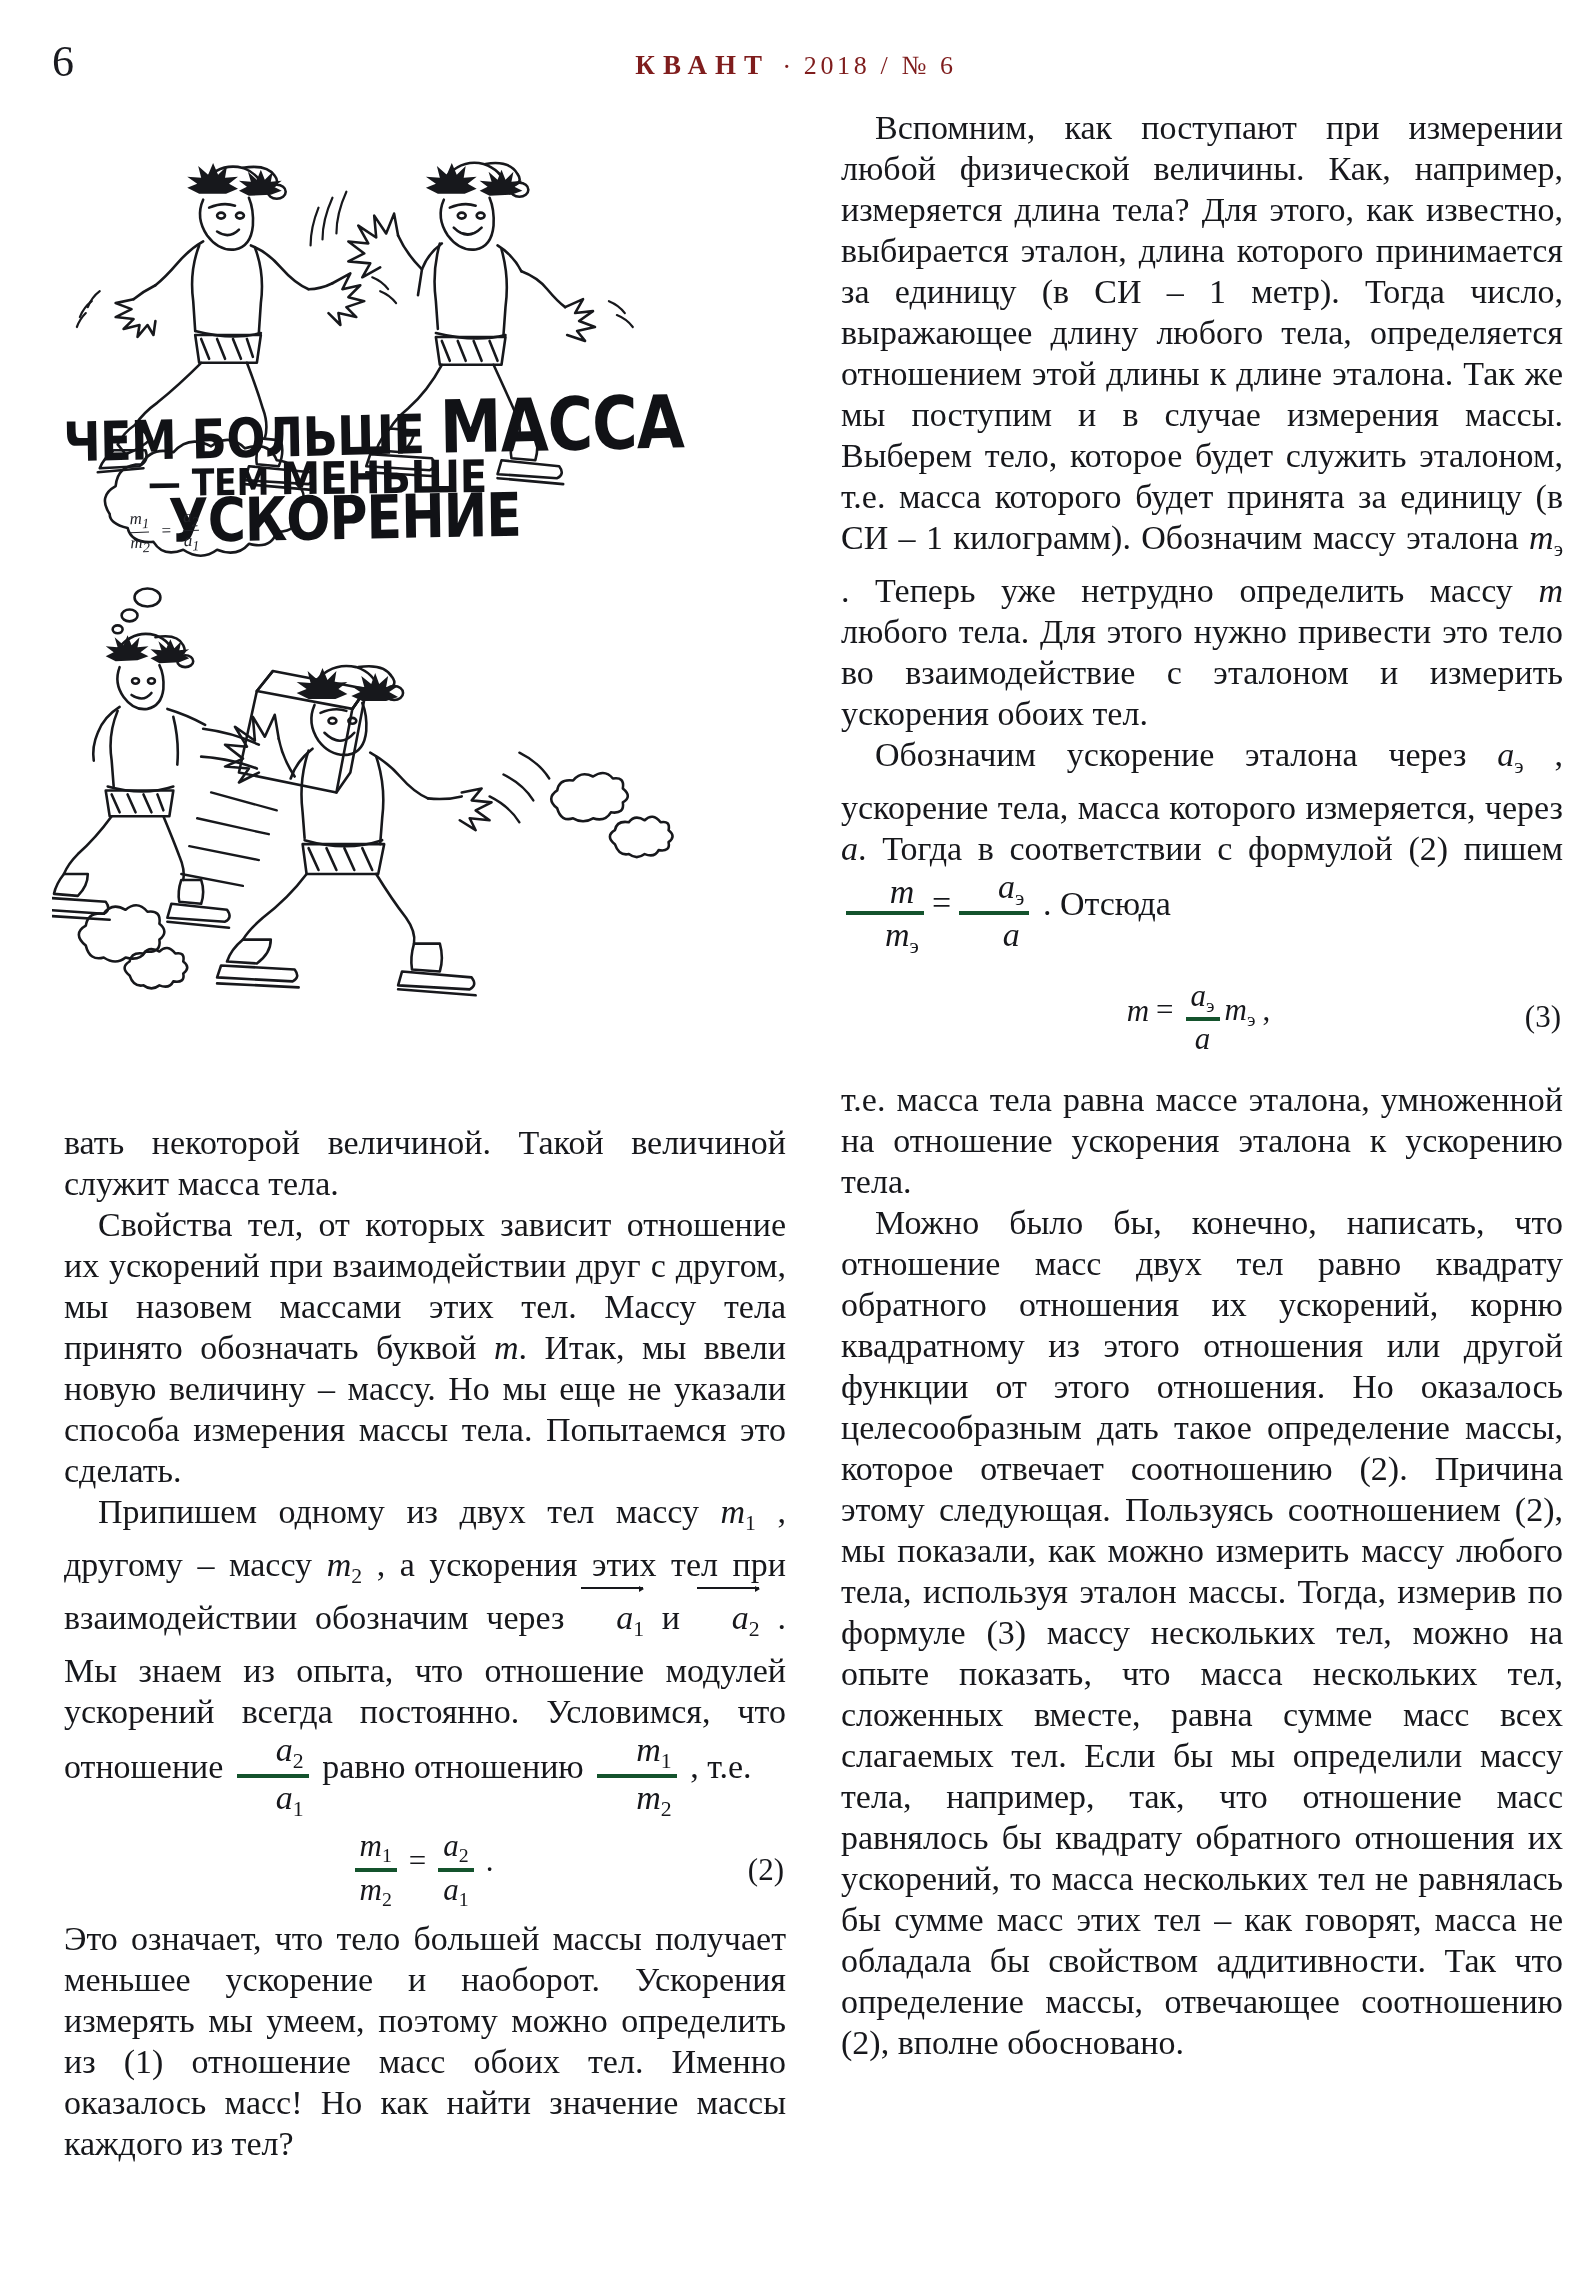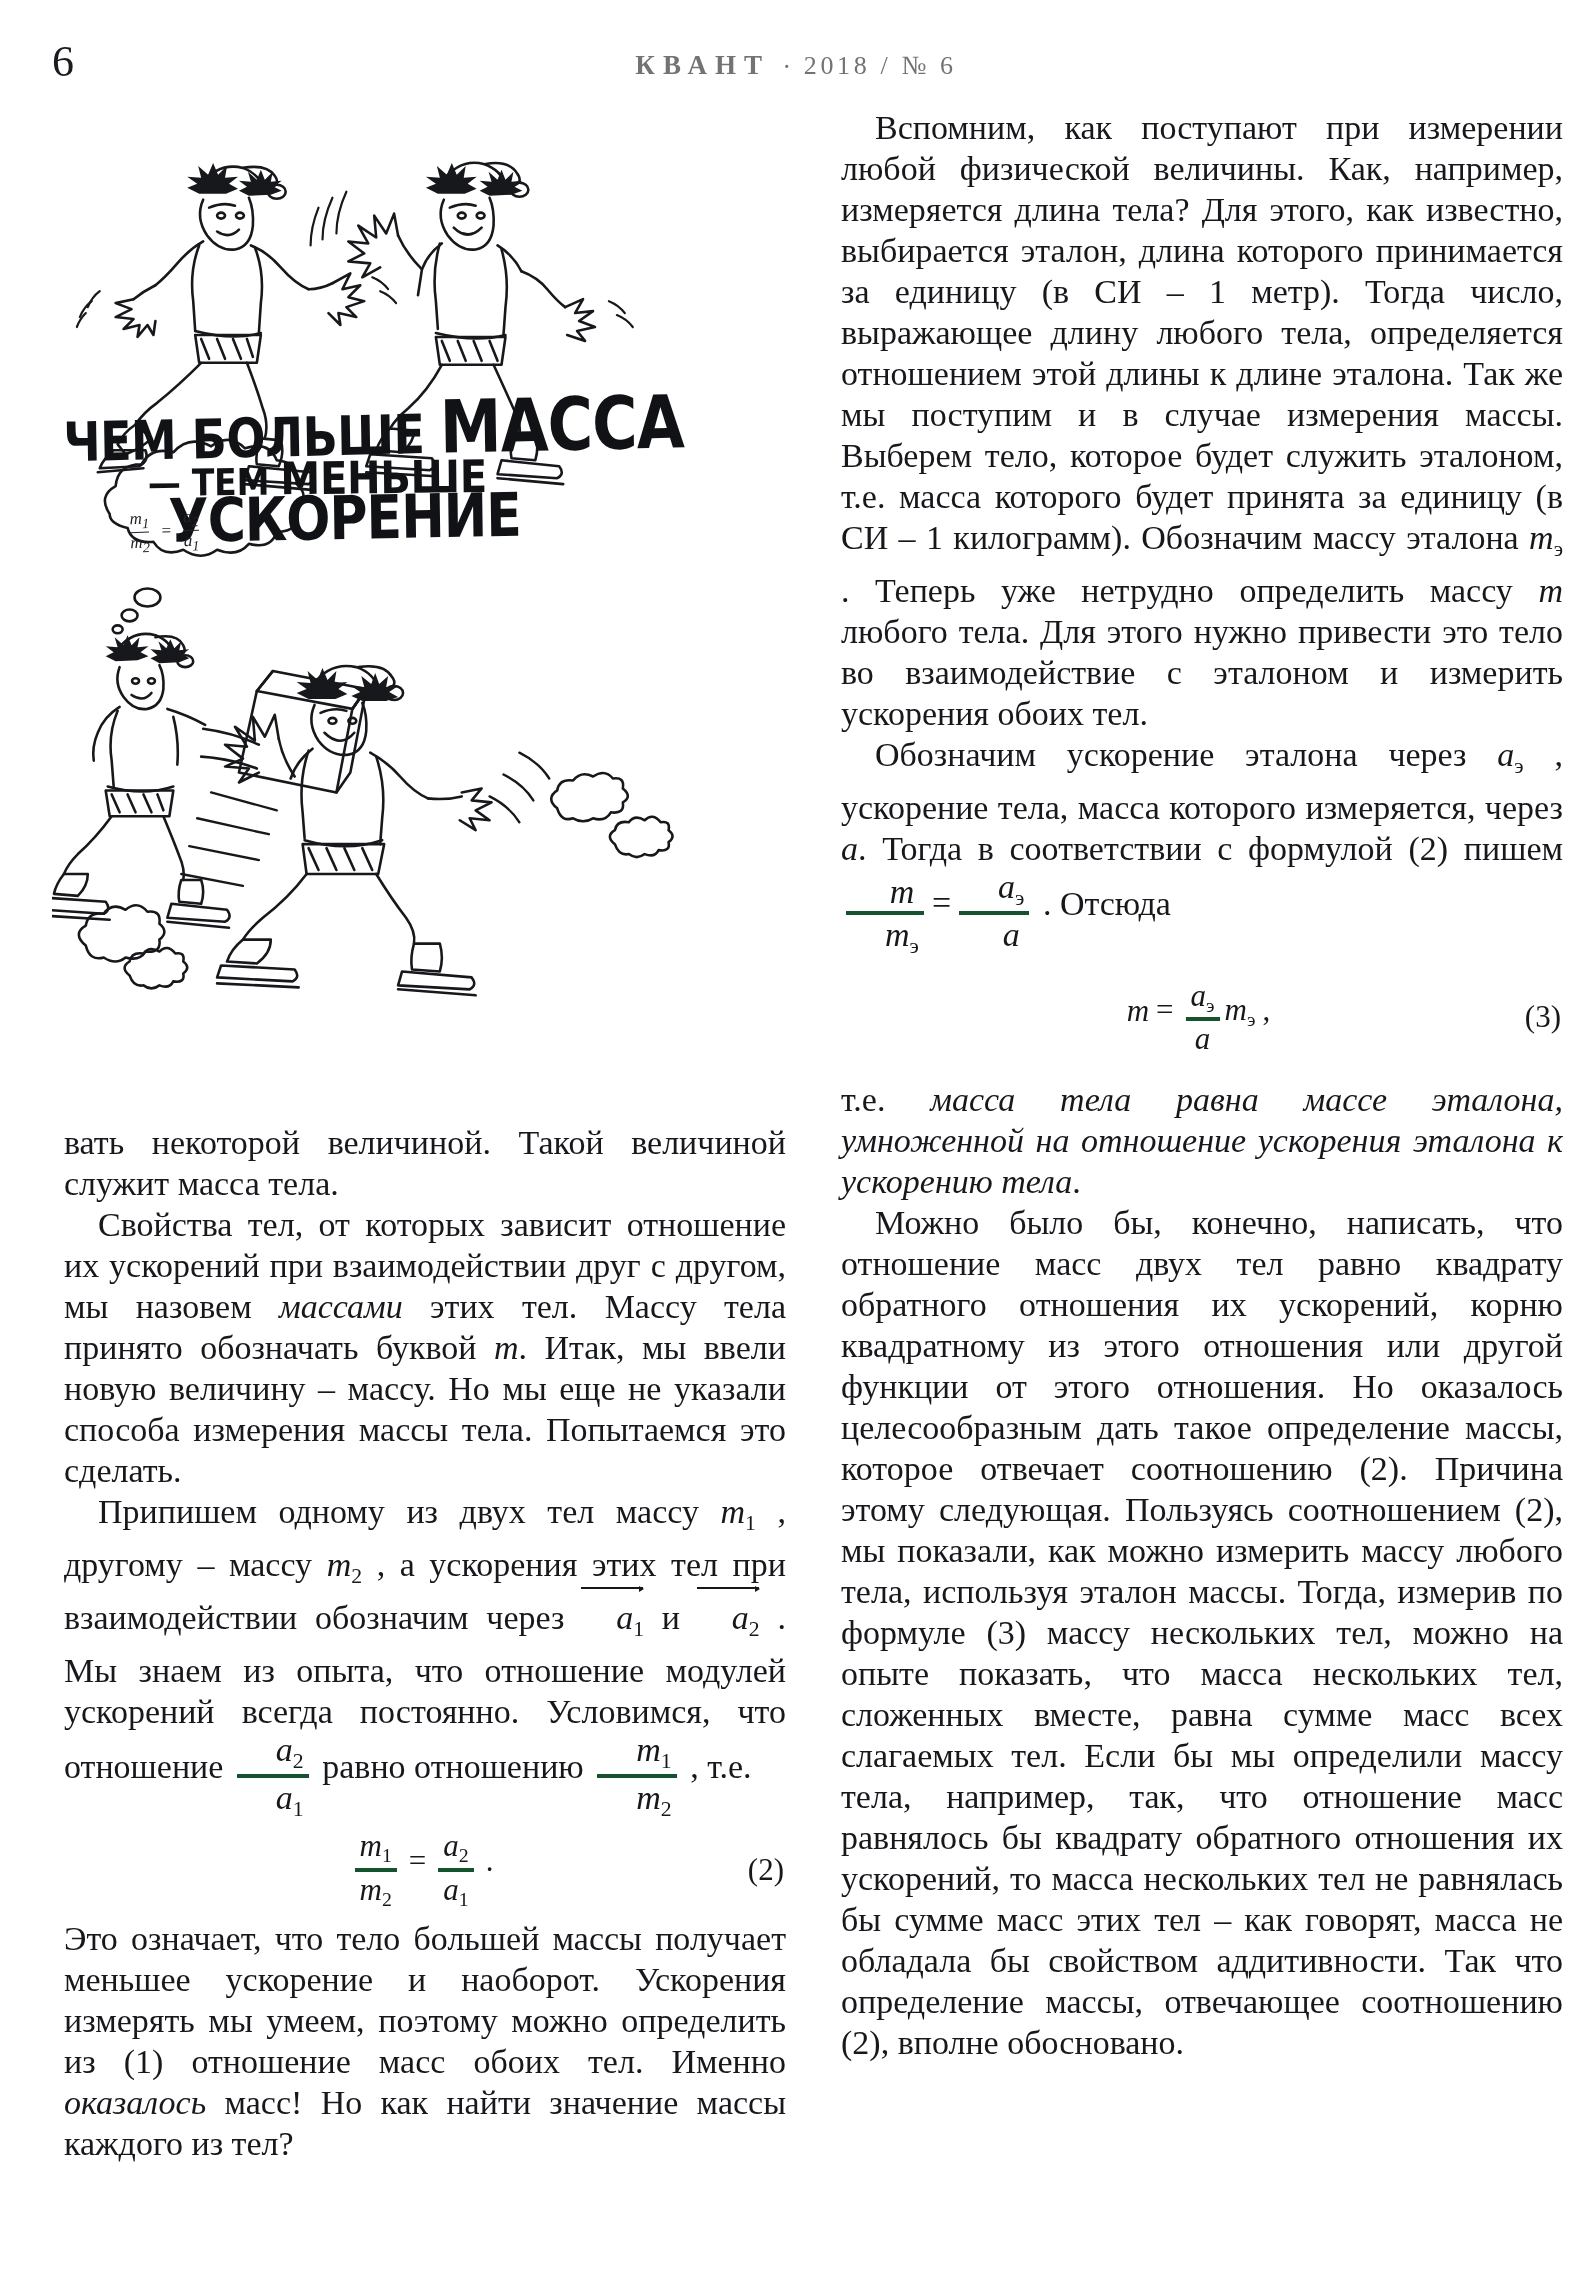--- a/index.html
+++ b/index.html
@@ -13,42 +13,42 @@
 
   
   .header{position:absolute;left:0;top:28px;width:1592px;height:70px;}
   .folio{
     position:absolute;left:52px;top:12px;
     font-size:44px;line-height:1;font-family:"Liberation Serif",serif;
     color:#1a1b20;
   }
   .runhead{
     position:absolute;left:0;top:22px;width:1592px;text-align:center;
-    font-size:27px;letter-spacing:.02em;color:#737373;
+    font-size:27px;letter-spacing:.02em;color:#7f1d1d;
   }
   .runhead .mag{font-weight:700;letter-spacing:.30em;font-size:27px;}
   .runhead .sep{display:inline-block;padding:0 12px;vertical-align:middle;}
   .runhead .iss{letter-spacing:.14em;font-size:26px;}
 
   
   .col{position:absolute;top:107px;width:722px;}
   .col-left{left:52px;margin-left:12px;}
   .col-right{left:841px;}
 
   p.body{
     margin:0;
     font-size:34px;
     line-height:41px;
     text-align:justify;
     text-justify:inter-word;
     hyphens:none;
   }
   p.body.ind{text-indent:34px;}
   p.body.noind{text-indent:0;}
-  .it{font-style:italic;}
+  .it{}
   .mi{font-style:italic;font-family:"Liberation Serif",serif;}
   .sub{font-size:.64em;vertical-align:-0.32em;font-style:normal;}
   .vecwrap{position:relative;display:inline-block;font-style:italic;}
   .vecwrap .vbar{
     position:absolute;left:-1px;top:-0.30em;width:100%;height:0;
     border-top:2px solid #17181c;
   }
   .vecwrap .vbar:after{
     content:"";position:absolute;right:-1px;top:-3px;
     border-left:5px solid #17181c;border-top:3px solid transparent;border-bottom:3px solid transparent;

